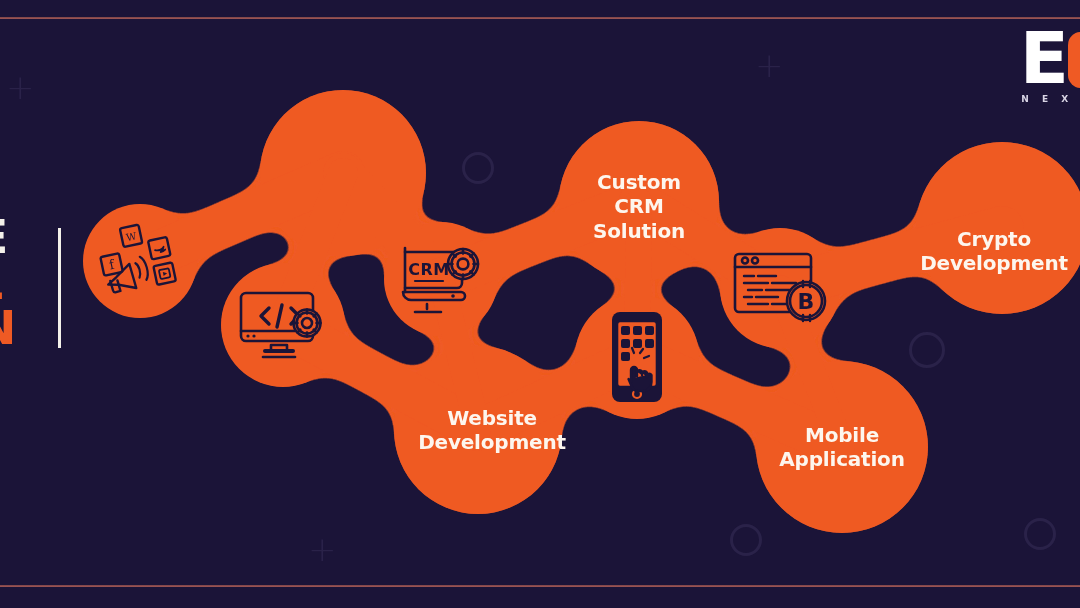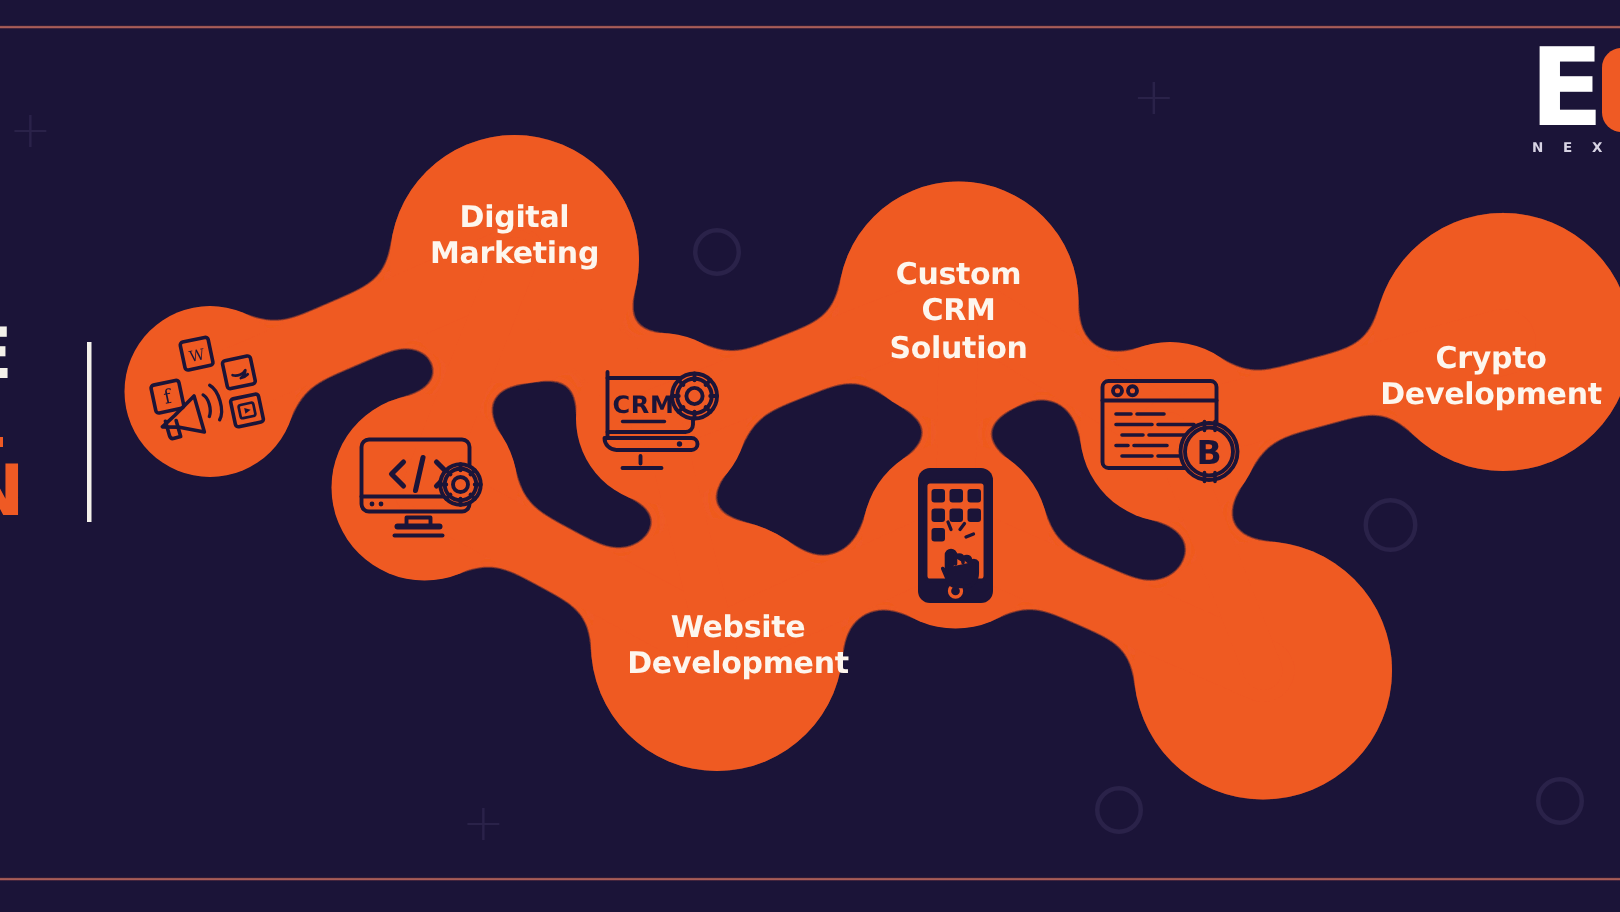--- a/index.html
+++ b/index.html
@@ -311,27 +311,27 @@
         <path d="M14 48h8M26 48h22"></path>
         <path d="M18 55h20M42 55h14"></path>
       </g>
       <circle cx="76" cy="52" r="19" fill="#ef5a24"></circle>
       <circle cx="76" cy="52" r="16"></circle>
       <text x="76" y="60" font-size="22" font-weight="bold" font-family="'DejaVu Sans','Liberation Sans',sans-serif" fill="#1b1438" stroke="none" text-anchor="middle">B</text>
       <path d="M73 32v6M80 32v6M73 66v6M80 66v6" stroke-width="2.4"></path>
     </svg>
   </div>
 
-  <div class="node-label" style="left:343px; top:157px;">Digital
-Marketing</div>
 
   <div class="node-label" style="left:492px; top:430px;">Website
 Development</div>
 
   <div class="node-label" style="left:639px; top:207px;">Custom
 CRM
 Solution</div>
 
+  <div class="node-label" style="left:842px; top:447px;">Mobile
+Application</div>
 
   <div class="node-label" style="left:994px; top:228px;margin-top:23px;">Crypto
 Development</div>
 
 </div>
 
 </body></html>

